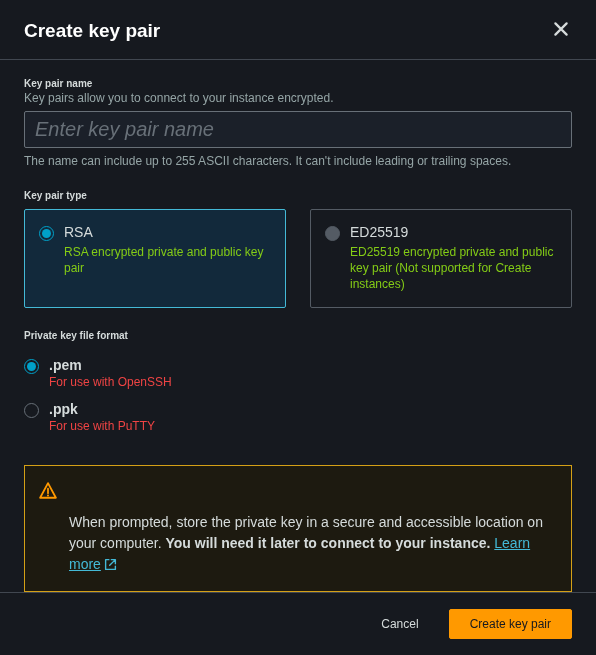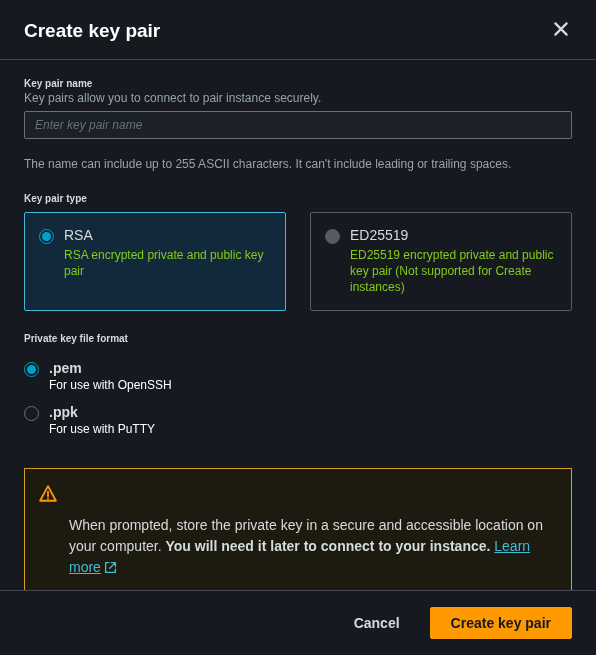--- a/index.html
+++ b/index.html
@@ -54,30 +54,30 @@
   .field-desc {
     font-size: 12px;
     color: #95a5a6;
     margin-bottom: 6px;
   }
   .text-input {
     width: 100%;
     background: #1b2029;
     border: 1px solid #687078;
     color: #d5dbdb;
-    font-size: 12px;
+    font-size: 20px;
     padding: 6px 10px;
     border-radius: 2px;
     font-style: italic;
   }
   .text-input::placeholder { color: #687078; font-style: italic; }
   .constraint {
     font-size: 12px;
     color: #95a5a6;
-    margin-top: 18px;
+    margin-top: 6px;
   }
   .section { margin-top: 22px; }
   .cards {
     display: flex;
     gap: 24px;
     margin-top: 8px;
   }
   .card {
     flex: 1;
     border: 1px solid #545b64;
@@ -154,21 +154,21 @@
     background: #00a1c9;
     border-radius: 50%;
   }
   .radio-row .r-label {
     font-size: 14px;
     font-weight: 600;
     color: #d5dbdb;
   }
   .radio-row .r-desc {
     font-size: 12px;
-    color: #ffffff;
+    color: #ef4444;
     margin-top: 2px;
   }
   .alert {
     margin-top: 26px;
     border: 1px solid #d4a016;
     background: #1d1a10;
     padding: 14px 14px 14px 14px;
     display: flex;
     gap: 12px;
   }
@@ -194,22 +194,22 @@
     margin-left: 3px;
   }
   .footer {
     border-top: 1px solid #414750;
     padding: 16px 24px;
     display: flex;
     justify-content: flex-end;
     gap: 10px;
   }
   .btn {
-    font-size: 14px;
-    font-weight: 700;
+    font-size: 12px;
+    font-weight: 400;
     padding: 7px 20px;
     border-radius: 2px;
     cursor: pointer;
     border: none;
   }
   .btn-secondary {
     background: transparent;
     color: #d5dbdb;
   }
   .btn-primary {
@@ -230,21 +230,21 @@
             <path d="M3 3 L13 13 M13 3 L3 13" stroke="#d5dbdb" stroke-width="2" fill="none" stroke-linecap="round"></path>
           </svg>
       </span>
     </button>
   </div>
 
   <div class="body">
 
     <div>
       <div class="field-label">Key pair name</div>
-      <div class="field-desc">Key pairs allow you to connect to pair instance securely.</div>
+      <div class="field-desc">Key pairs allow you to connect to your instance encrypted.</div>
       <input type="text" class="text-input" placeholder="Enter key pair name" style="">
       <div class="constraint">The name can include up to 255 ASCII characters. It can't include leading or trailing spaces.</div>
     </div>
 
     <div class="section">
       <div class="field-label">Key pair type</div>
       <div class="cards">
         <div class="card selected">
           <div class="radio"></div>
           <div>

